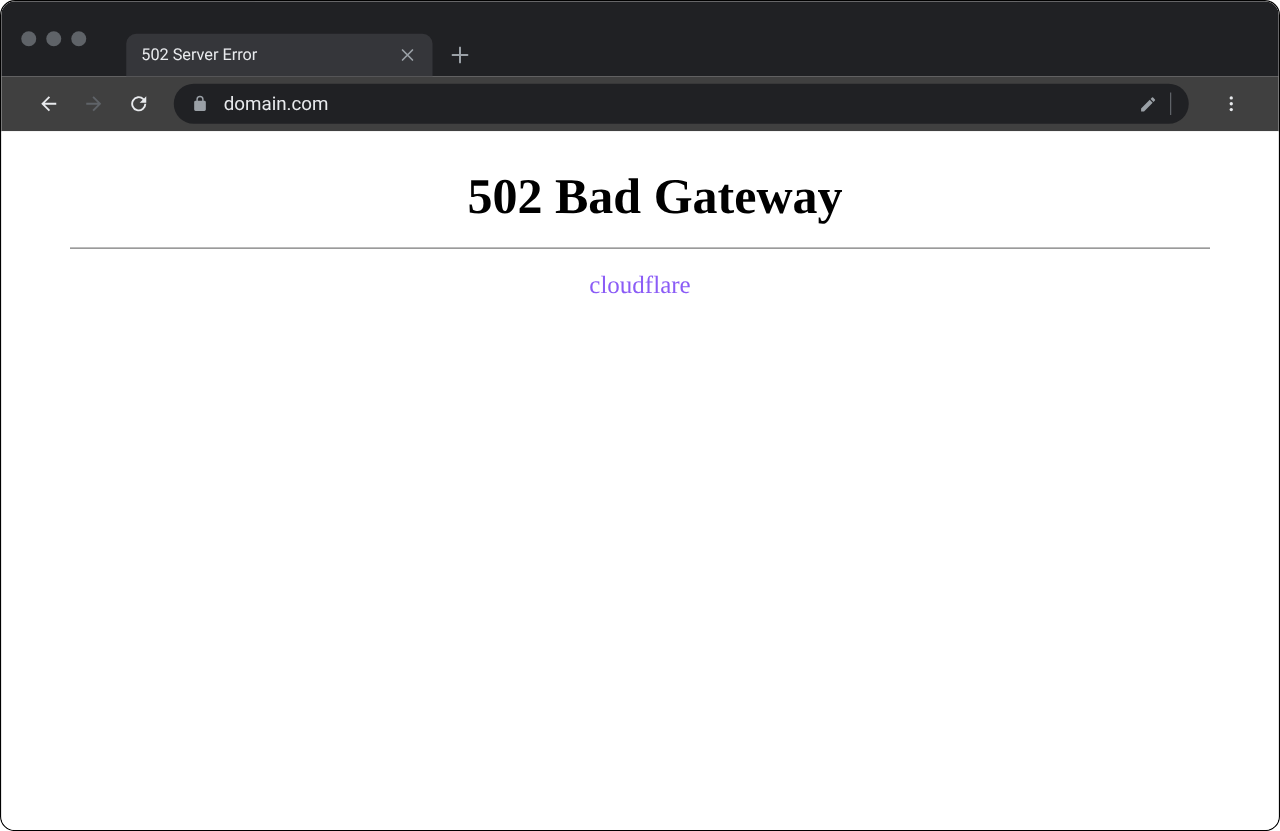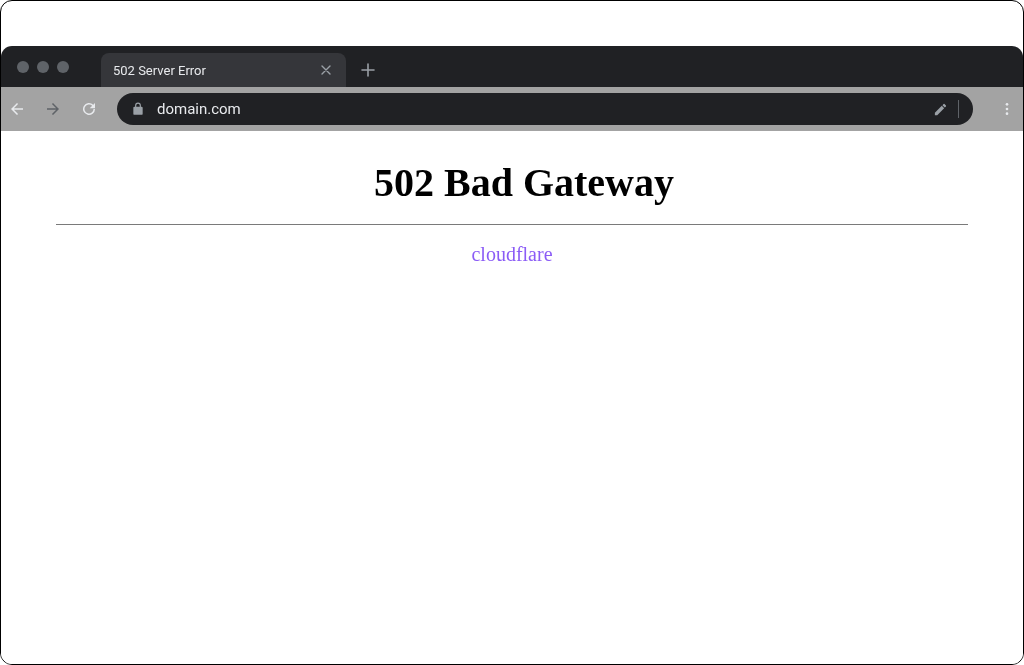--- a/index.html
+++ b/index.html
@@ -7,26 +7,25 @@
       width: 1024px;
       height: 665px;
       background: #ffffff;
       font-family: -apple-system, BlinkMacSystemFont, "Segoe UI", Roboto, sans-serif;
       overflow: hidden;
       border: 1px solid #000;
       border-radius: 12px;
     }
     .chrome-top {
       background: #202124;
-      height: 41px;
+      height: 60px;
       display: flex;
       align-items: center;
       border-top-left-radius: 11px;
       border-top-right-radius: 11px;
-      margin-top: 45px;
     }
     .traffic-lights {
       display: flex;
       gap: 8px;
       padding-left: 16px;
       align-items: center;
     }
     .traffic-light {
       width: 12px;
       height: 12px;
@@ -75,25 +74,25 @@
       display: flex;
       align-items: center;
       justify-content: center;
       color: #9aa0a6;
       margin-left: 8px;
       cursor: pointer;
       font-size: 18px;
       margin-bottom: 3px;
     }
     .toolbar {
-      background: #a3a3a3;
+      background: #404040;
       height: 44px;
       display: flex;
       align-items: center;
-      padding: 0 0;
+      padding: 0 22px;
       gap: 4px;
     }
     .nav-btn {
       width: 32px;
       height: 32px;
       display: flex;
       align-items: center;
       justify-content: center;
       color: #9aa0a6;
       cursor: pointer;

